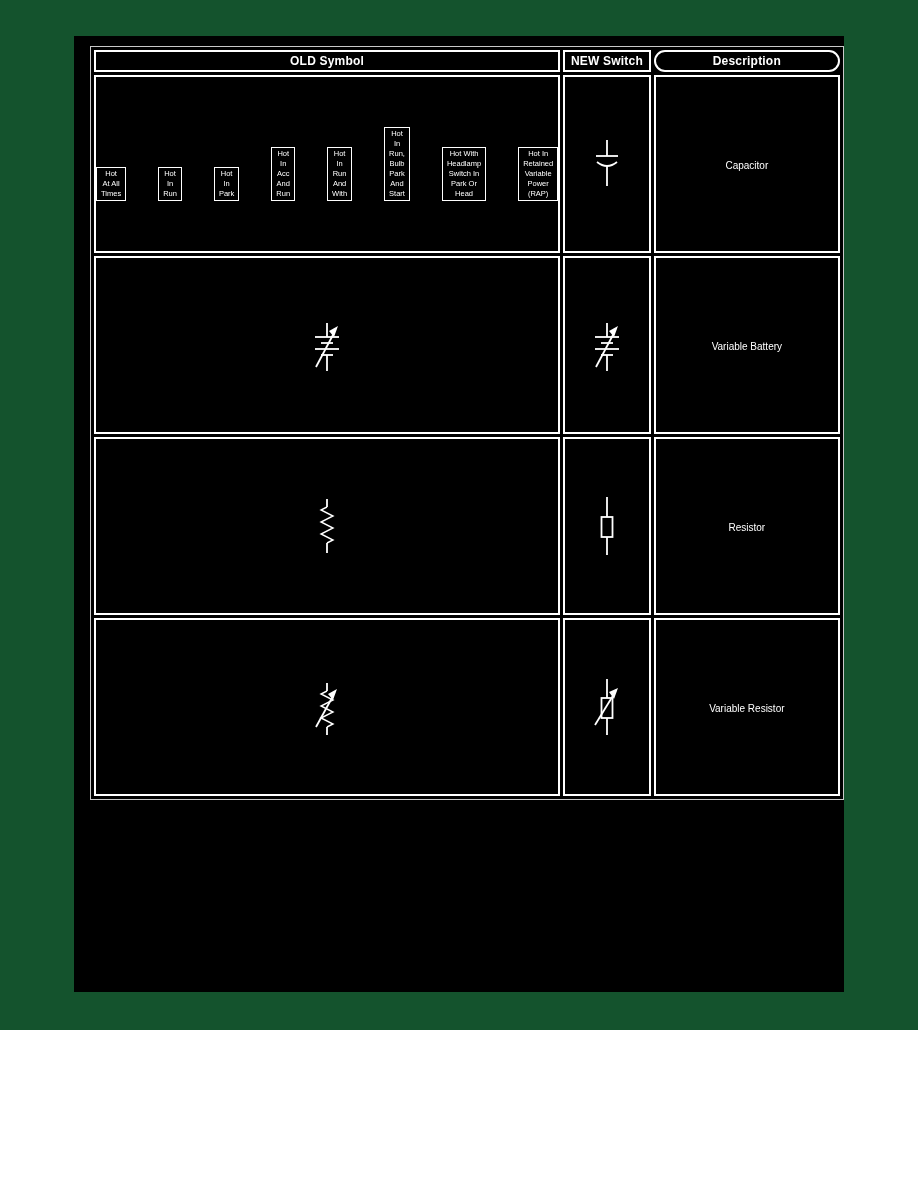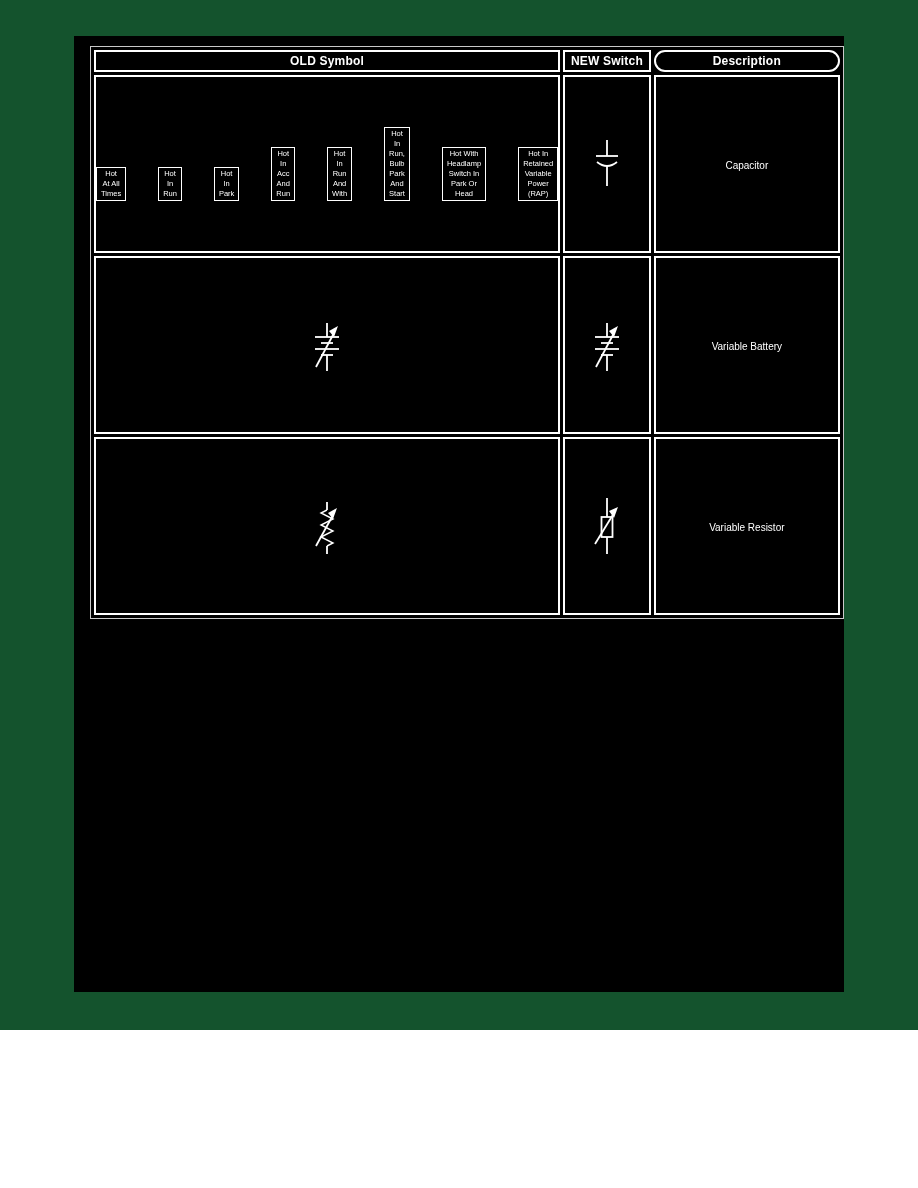--- a/index.html
+++ b/index.html
@@ -152,20 +152,39 @@
             <line x1="20" y1="42" x2="20" y2="58"></line>
             <line x1="9" y1="54" x2="27" y2="20"></line>
             <polygon class="fillw" points="31,13 22,18 27,24"></polygon>
           </svg>
         </td>
         <td>
           <span class="desc-text">Variable Battery</span>
         </td>
       </tr>
 
+      <tr class="data-row">
+        <td>
+          <svg class="sym" width="40" height="62" viewBox="0 0 40 62">
+            <line x1="20" y1="4" x2="20" y2="12"></line>
+            <polyline points="20,12 14,15 26,21 14,27 26,33 14,39 26,45 20,48" stroke-width="1.4"></polyline>
+            <line x1="20" y1="48" x2="20" y2="58"></line>
+          </svg>
+        </td>
+        <td>
+          <svg class="sym" width="40" height="62" viewBox="0 0 40 62">
+            <line x1="20" y1="2" x2="20" y2="22"></line>
+            <rect x="14.5" y="22" width="11" height="20"></rect>
+            <line x1="20" y1="42" x2="20" y2="60"></line>
+          </svg>
+        </td>
+        <td>
+          <span class="desc-text">Resistor</span>
+        </td>
+      </tr>
 
       <tr class="data-row">
         <td>
           <svg class="sym" width="40" height="64" viewBox="0 0 40 64">
             <line x1="20" y1="8" x2="20" y2="16"></line>
             <polyline points="20,16 14,19 26,25 14,31 26,37 14,43 26,49 20,52" stroke-width="1.4"></polyline>
             <line x1="20" y1="52" x2="20" y2="60"></line>
             <line x1="9" y1="52" x2="26" y2="21"></line>
             <polygon class="fillw" points="30,14 21,19 26,25"></polygon>
           </svg>

